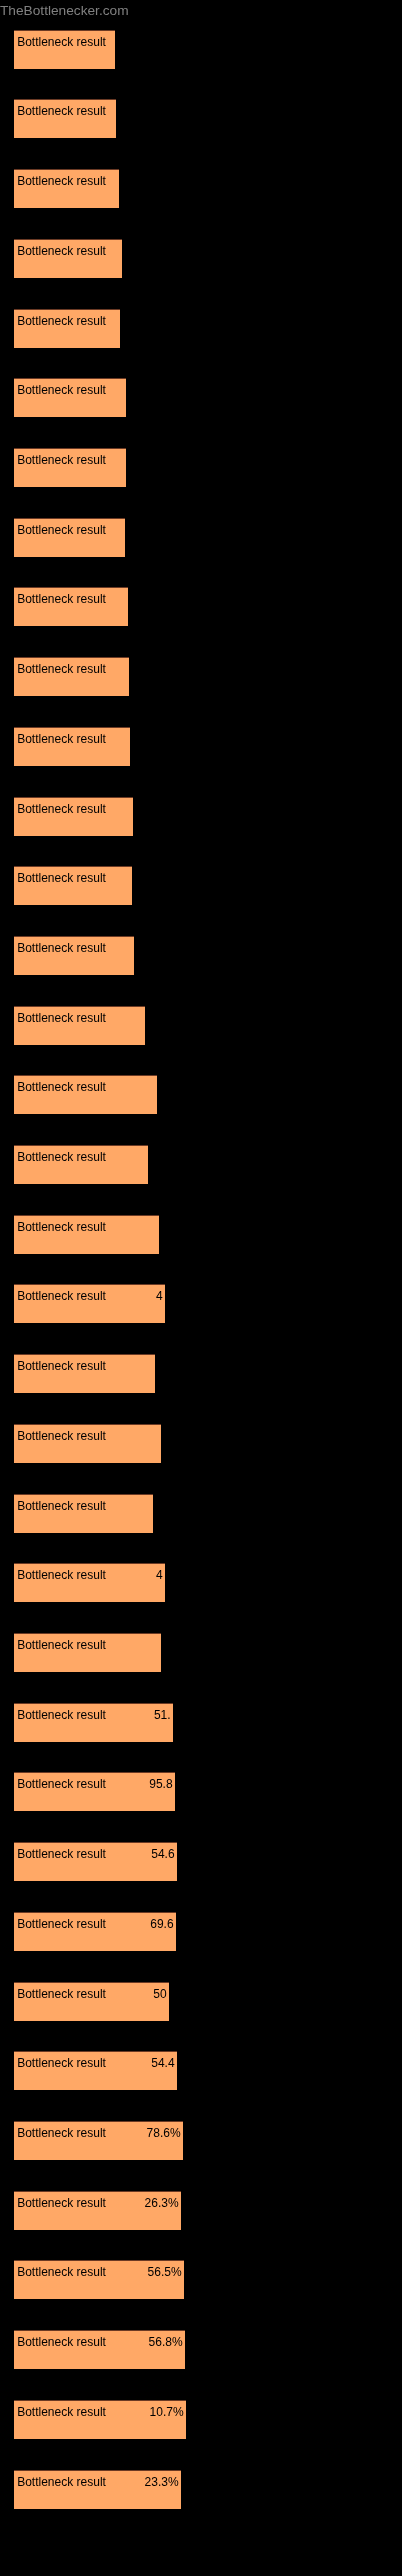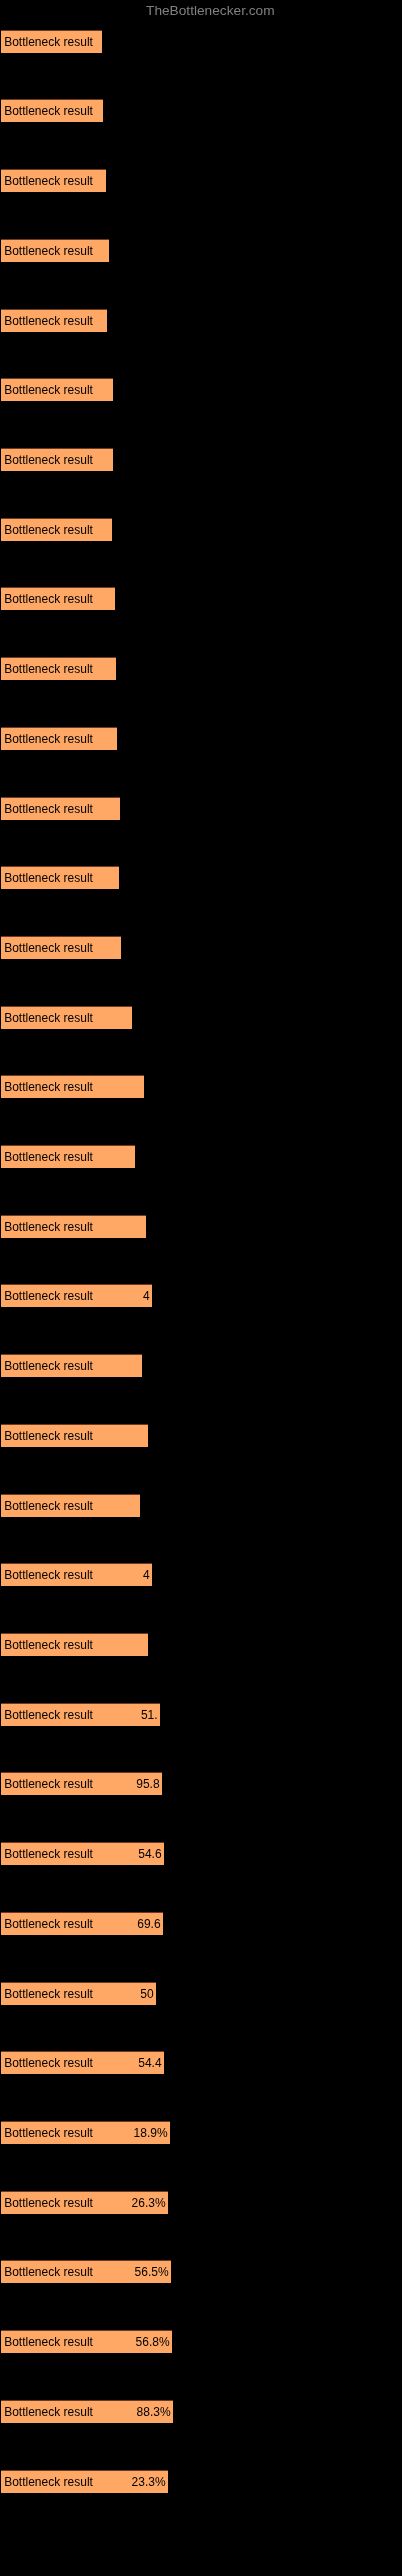--- a/index.html
+++ b/index.html
@@ -7,21 +7,21 @@
     width:403px;height:2576px;
     background:#000;
     font-family:"Liberation Sans",sans-serif;
     overflow:hidden;
     position:relative;
   }
   #site-header{
     position:absolute;
     top:0;left:0;right:0;
     height:20px;
-    display:flex;align-items:center;justify-content:center;padding-left:20px;
+    display:flex;align-items:center;justify-content:flex-start;
   }
   #site-title{
     color:#808080;
     font-size:13.7px;
     letter-spacing:0px;
     padding-right:2.4px;
     white-space:nowrap;
   }
   #chart{
     position:absolute;
@@ -30,23 +30,23 @@
     height:2556px;
   }
   .bar-row{
     position:absolute;
     left:0;
     width:403px;
     height:24px;
   }
   .bar{
     position:absolute;
-    left:1px;
+    left:14px;
     top:0;
-    height:23px;
+    height:39px;
     background:#FFA866;
     border-top:0.8px solid #6b3a24;
     box-sizing:border-box;
     overflow:hidden;
     white-space:nowrap;
   }
   .bar-label{
     position:absolute;
     left:3.2px;
     top:0;
@@ -251,21 +251,21 @@
     </div>
     <div class="bar-row" style="top: 2031px;">
       <div class="bar" style="width: 163px;">
         <span class="bar-label">Bottleneck result</span>
         <span class="bar-value">54.4</span>
       </div>
     </div>
     <div class="bar-row" style="top: 2101px;">
       <div class="bar" style="width: 169px;">
         <span class="bar-label">Bottleneck result</span>
-        <span class="bar-value">18.9%</span>
+        <span class="bar-value">78.6%</span>
       </div>
     </div>
     <div class="bar-row" style="top: 2171px;">
       <div class="bar" style="width: 167px;">
         <span class="bar-label">Bottleneck result</span>
         <span class="bar-value">26.3%</span>
       </div>
     </div>
     <div class="bar-row" style="top: 2240px;">
       <div class="bar" style="width: 170px;">
@@ -275,21 +275,21 @@
     </div>
     <div class="bar-row" style="top: 2310px;">
       <div class="bar" style="width: 171px;">
         <span class="bar-label">Bottleneck result</span>
         <span class="bar-value">56.8%</span>
       </div>
     </div>
     <div class="bar-row" style="top: 2380px;">
       <div class="bar" style="width: 172px;">
         <span class="bar-label">Bottleneck result</span>
-        <span class="bar-value">88.3%</span>
+        <span class="bar-value">10.7%</span>
       </div>
     </div>
     <div class="bar-row" style="top: 2450px;">
       <div class="bar" style="width: 167px;">
         <span class="bar-label">Bottleneck result</span>
         <span class="bar-value">23.3%</span>
       </div>
     </div>
   </div>
 

